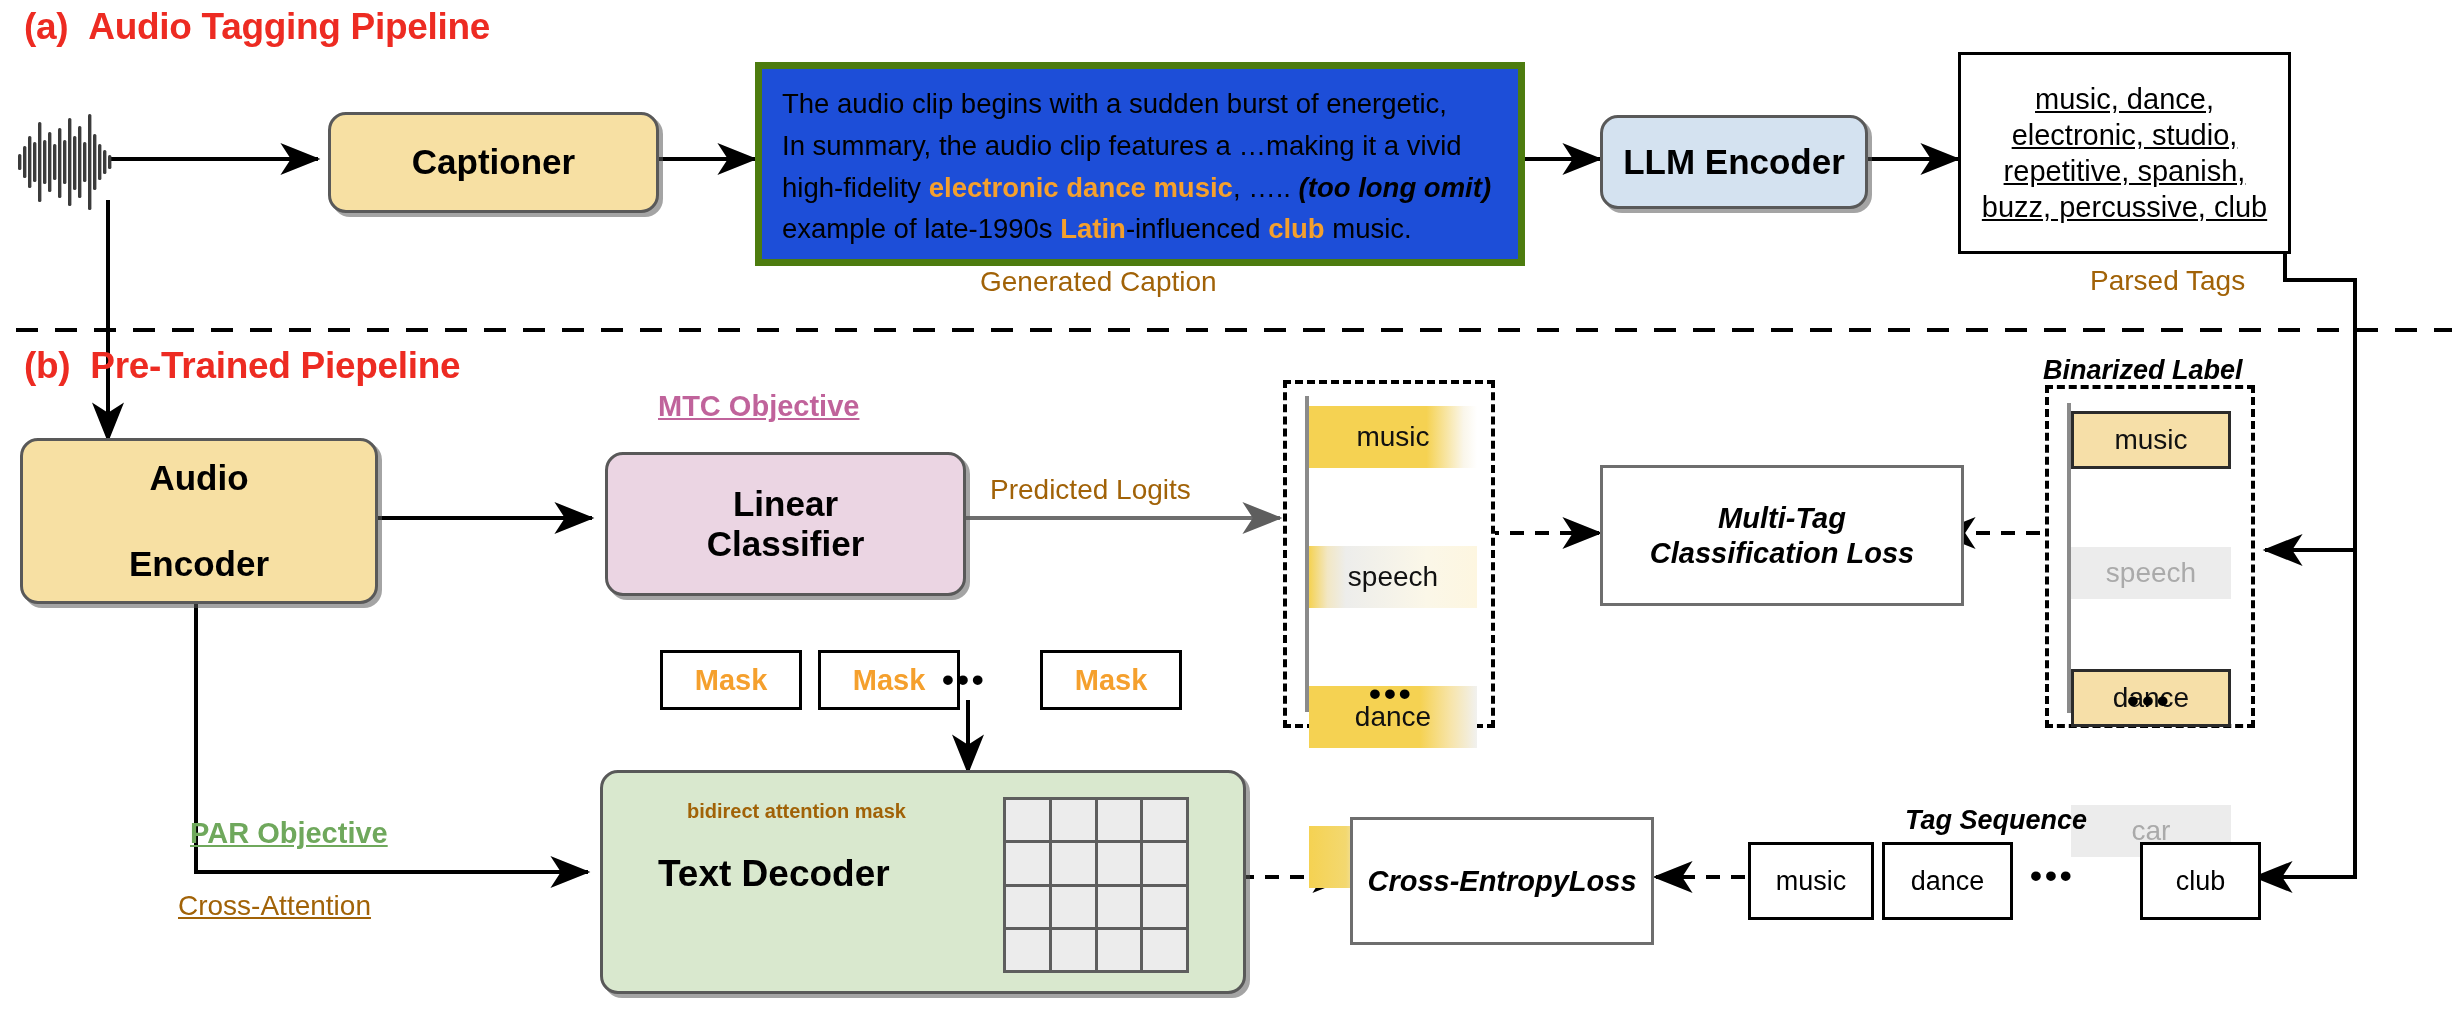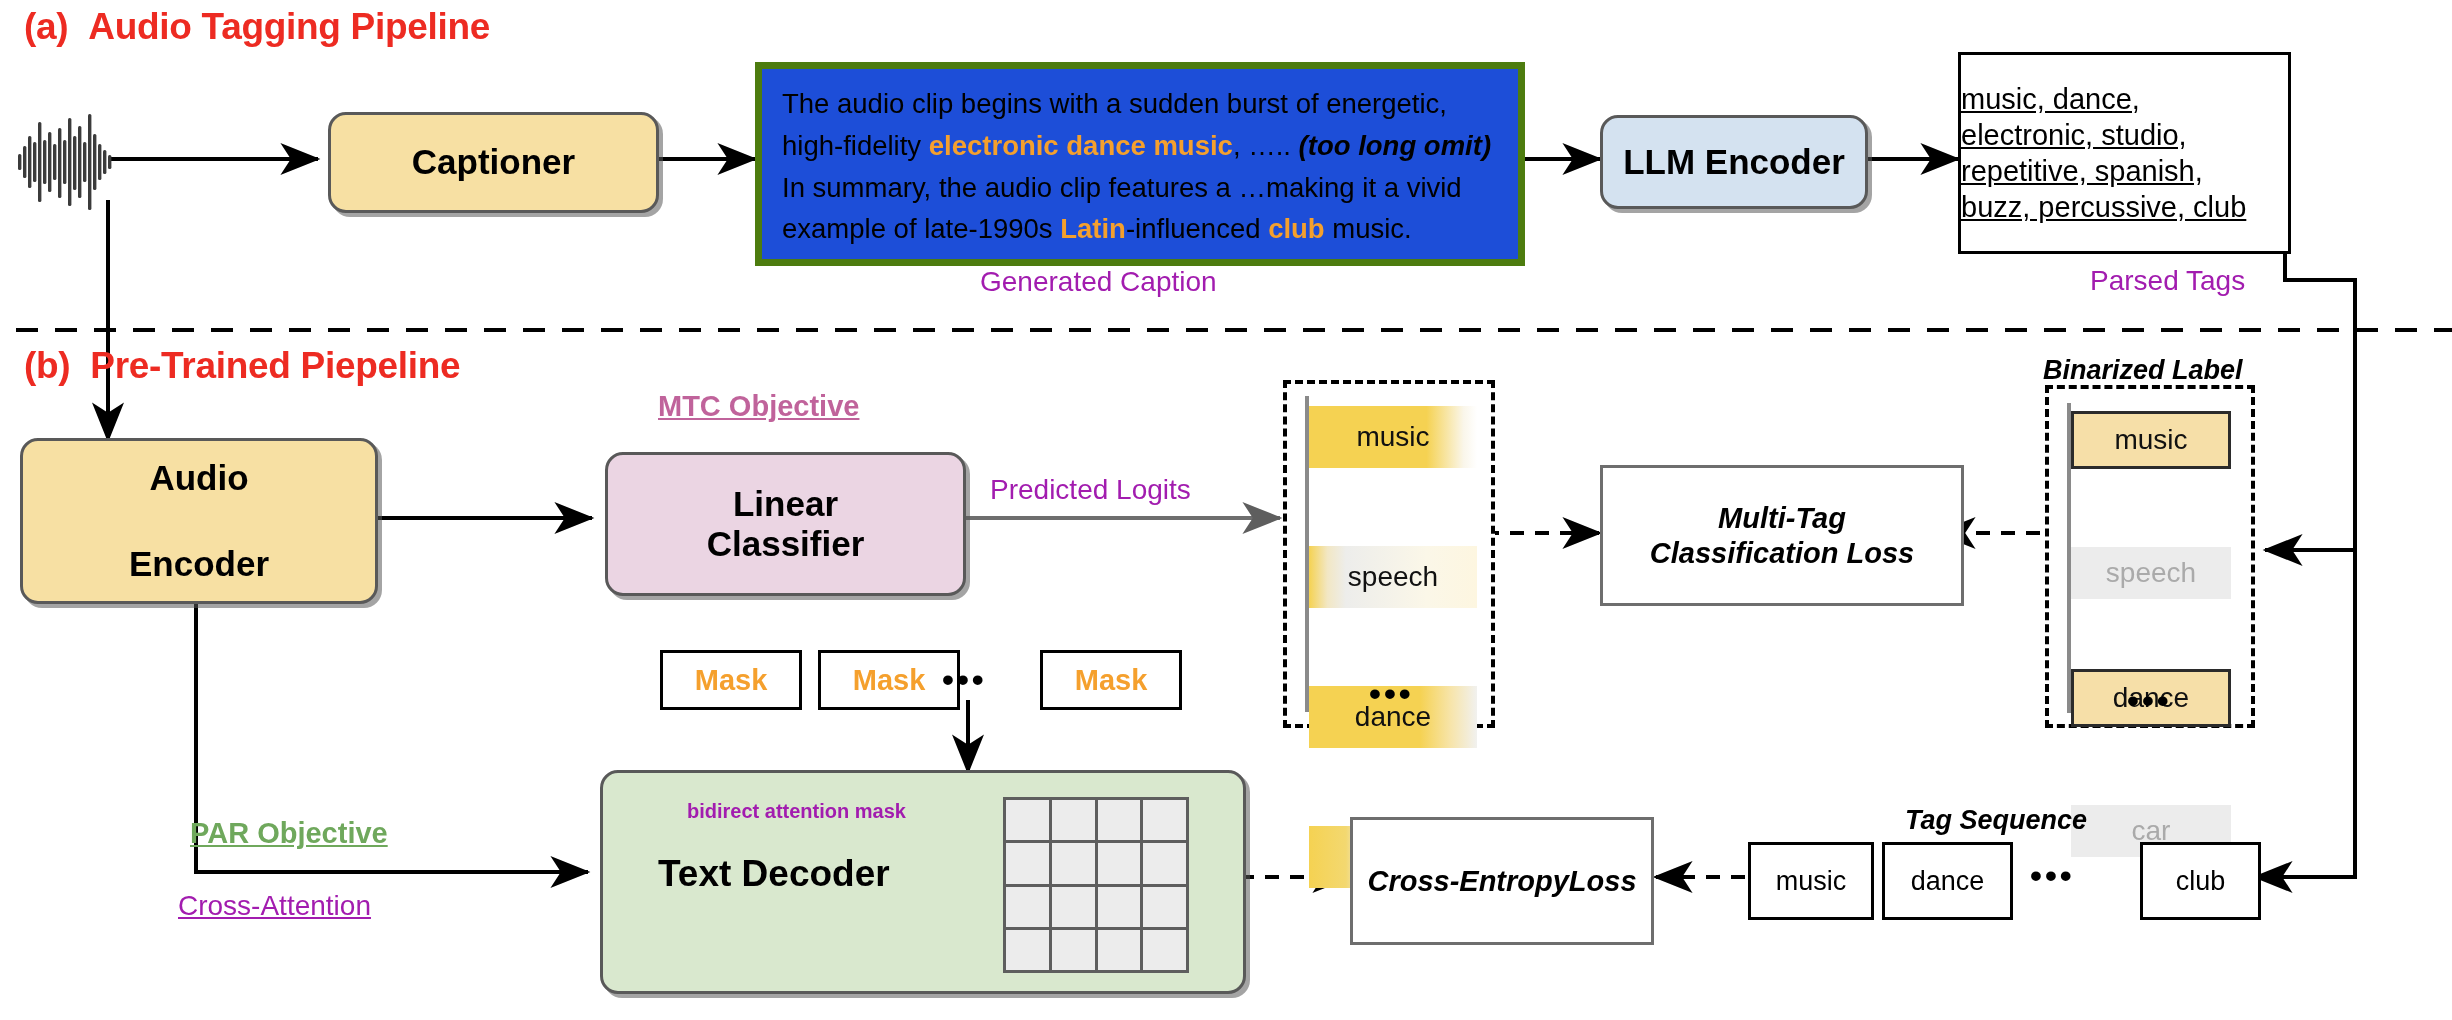--- a/index.html
+++ b/index.html
@@ -1,20 +1,20 @@
 <!DOCTYPE html>
 <html><head>
 <meta charset="utf-8">
 <style>
   html,body{margin:0;padding:0;background:#fff;}
   body{font-family:"Liberation Sans",sans-serif;}
   #root{position:relative;width:2452px;height:1020px;background:#fff;overflow:hidden;}
   .abs{position:absolute;}
   .ttl{font-weight:bold;color:#ED2B22;font-size:37px;letter-spacing:-.3px;white-space:nowrap;}
-  .plain{font-size:28px;color:#a21caf;white-space:nowrap;}
+  .plain{font-size:28px;color:#a16207;white-space:nowrap;}
   .roundbox{border-radius:18px;border:3px solid #595959;box-shadow:4px 4px 0 rgba(90,90,90,.55);
             display:flex;align-items:center;justify-content:center;text-align:center;
             font-weight:bold;font-size:35px;color:#000;line-height:1.15;}
   .lossbox{border:3px solid #6e6e6e;background:#fff;display:flex;align-items:center;justify-content:center;
            text-align:center;font-weight:bold;font-style:italic;font-size:29px;line-height:1.2;color:#000;}
   .dashbox{border:4px dashed #000;background:#fff;}
   .barlbl{position:relative;display:flex;align-items:center;justify-content:center;
           font-size:28px;color:#111;}
   .maskbox{border:3px solid #000;background:#fff;display:flex;align-items:center;justify-content:center;
            font-weight:bold;font-size:29px;color:#F5A02D;}
@@ -113,38 +113,38 @@
   <div class="abs roundbox" style="left:328px;top:112px;width:325px;height:95px;background:#F7E0A3;">
     <span>Captioner</span>
   </div>
 
   <div class="abs" style="left:755px;top:62px;border:7px solid #4d7c0f;background:#1d4ed8;width:756px;height:190px;">
     <div style="padding:14px 0 0 20px;">
       <div class="capline">
         <span>The audio clip begins with a sudden burst of energetic,</span>
       </div>
       <div class="capline">
+        <span>In summary, the audio clip features a …making it a vivid</span>
+      </div>
+      <div class="capline">
         high-fidelity <span class="hl">electronic dance music</span>, ….. <span class="omit">(too long omit)</span>
-      </div>
-      <div class="capline">
-        <span>In summary, the audio clip features a …making it a vivid</span>
       </div>
       <div class="capline">
         example of late-1990s <span class="hl">Latin</span>-influenced <span class="hl">club</span> music.
       </div>
     </div>
   </div>
   <div class="abs plain" style="left:980px;top:266px;">Generated Caption</div>
 
   <div class="abs roundbox" style="left:1600px;top:115px;width:262px;height:88px;background:#D4E2F0;">
     <span>LLM Encoder</span>
   </div>
 
   <div class="abs" style="left:1958px;top:52px;width:327px;height:196px;border:3px solid #000;background:#fff;
-              display:flex;flex-direction:column;align-items:flex-start;justify-content:center;gap:3px;">
+              display:flex;flex-direction:column;align-items:center;justify-content:center;gap:3px;">
     <div class="tagsline">music, dance,</div>
     <div class="tagsline">electronic, studio,</div>
     <div class="tagsline">repetitive, spanish,</div>
     <div class="tagsline">buzz, percussive, club</div>
   </div>
   <div class="abs plain" style="left:2090px;top:265px;">Parsed Tags</div>
 
   <div class="abs ttl" style="left:24px;top:345px;">
     <span>(b)</span>&nbsp;&nbsp;<span>Pre-Trained Piepeline</span>
   </div>

